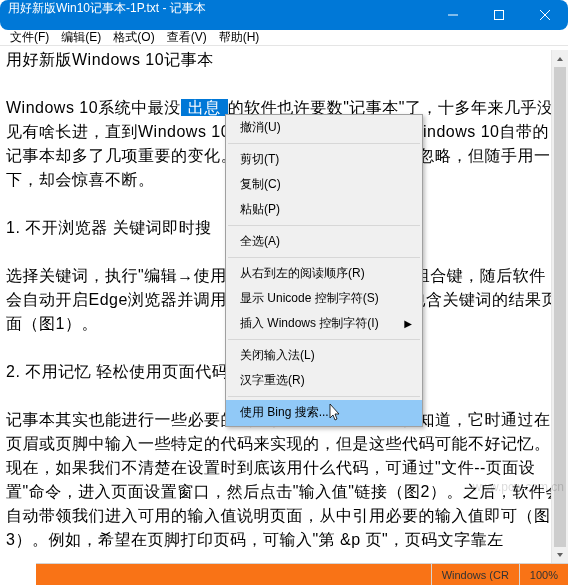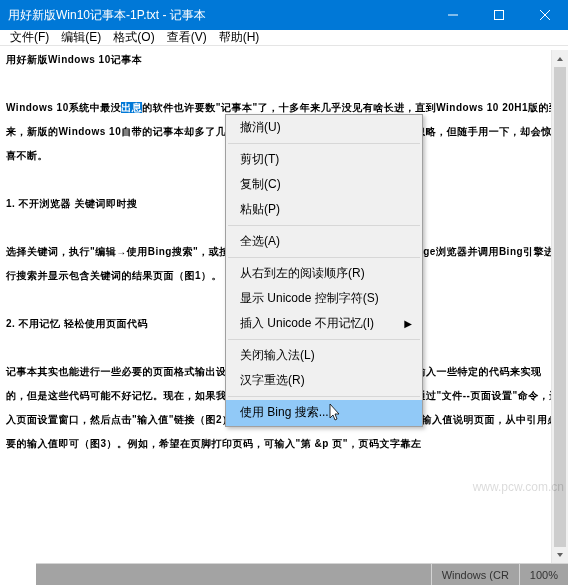--- a/index.html
+++ b/index.html
@@ -1,32 +1,32 @@
 <!DOCTYPE html>
 <html><head>
 <meta charset="utf-8">
 <style>
   * { box-sizing: border-box; margin: 0; padding: 0; }
   body { font-family: "Microsoft YaHei", "Segoe UI", sans-serif; font-size: 14px; background: #fff; width: 568px; height: 585px; overflow: hidden; position: relative; }
-  .titlebar { background: #0078d7; color: #fff; height: 30px; display: flex; align-items: center; padding-left: 8px; }
+  .titlebar { background: #0078d7; color: #fff; height: 30px; display: flex; align-items: flex-start; padding-left: 8px; border-radius: 8px; }
   .titlebar .title { flex: 1; font-size: 12px; white-space: nowrap; overflow: hidden; }
   .winbtns { display: flex; height: 100%; }
   .winbtn { width: 46px; display: flex; align-items: center; justify-content: center; color: #fff; }
   .winbtn svg { width: 10px; height: 10px; }
   .menubar { background: #fff; height: 16px; display: flex; align-items: center; padding: 0 4px; font-size: 12px; border-bottom: 1px solid #e5e5e5; }
   .menuitem { padding: 2px 6px; }
-  .editor { position: relative; padding: 2px 6px; line-height: 24px; font-size: 10px; color: #000; height: 512px; overflow: hidden; font-weight: bold; }
+  .editor { position: relative; padding: 2px 6px; line-height: 24px; font-size: 16px; color: #000; height: 512px; overflow: hidden; }
   .para { margin-bottom: 0; white-space: pre-wrap; word-break: break-all; letter-spacing: 0.5px; }
-  .selected { background: #0078d7; color: #fff; padding: 0 0; text-align: center; }
+  .selected { background: #0078d7; color: #fff; padding: 0 7px; text-align: center; }
   .ctxmenu { position: absolute; top: 114px; left: 225px; width: 198px; background: #f0f0f0; border: 1px solid #a0a0a0; box-shadow: 2px 2px 4px rgba(0,0,0,0.25); font-size: 12px; z-index: 10; }
   .ctxitem { padding: 4px 10px 4px 14px; color: #000; }
   .ctxitem.disabled { color: #000000; }
   .ctxitem.hover { background: #91c9f7; }
   .ctxsep { height: 1px; background: #d7d7d7; margin: 3px 2px; }
-  .statusbar { position: absolute; bottom: 0; left: 0; right: 0; height: 22px; background: #a3a3a3; border-top: 1px solid #d4d4d4; display: flex; font-size: 11px; color: #333; margin-left: 36px; }
+  .statusbar { position: absolute; bottom: 0; left: 0; right: 0; height: 22px; background: #f97316; border-top: 1px solid #d4d4d4; display: flex; font-size: 11px; color: #333; margin-left: 36px; }
   .statusbar .seg { padding: 0 10px; border-left: 1px solid #d4d4d4; height: 100%; display: flex; align-items: center; }
   .statusbar .spacer { flex: 1; }
   .watermark { position: absolute; right: 4px; top: 480px; color: rgba(0,0,0,0.15); font-size: 12px; transform: rotate(0deg); pointer-events: none; margin-left: 13px; }
   .cursor { display:inline-block; }
   .cursor svg { width:14px; height:18px; vertical-align:middle; }
   .scrollbar-v { position:absolute; top:50px; right:0; bottom:22px; width:17px; background:#f0f0f0; border-left:1px solid #e5e5e5; }
   .sb-btn { height:17px; display:flex; align-items:center; justify-content:center; color:#606060; }
   .sb-track { position:absolute; top:17px; bottom:17px; left:0; right:0; }
   .sb-thumb { position:absolute; left:2px; right:2px; top:0; height:480px; background:#cdcdcd; }
 </style>
@@ -98,21 +98,21 @@
   <div class="ctxsep"></div>
   <div class="ctxitem">剪切(T)</div>
   <div class="ctxitem">复制(C)</div>
   <div class="ctxitem">粘贴(P)</div>
   <div class="ctxsep"></div>
   <div class="ctxitem">全选(A)</div>
   <div class="ctxsep"></div>
   <div class="ctxitem">从右到左的阅读顺序(R)</div>
   <div class="ctxitem">显示 Unicode 控制字符(S)</div>
   <div class="ctxitem" style="display:flex;justify-content:space-between;align-items:center;">
-      <span>插入 Unicode 不用记忆(I)</span>
+      <span>插入 Windows 控制字符(I)</span>
       <span style="font-size:10px;">▶</span>
     </div>
   <div class="ctxsep"></div>
   <div class="ctxitem">关闭输入法(L)</div>
   <div class="ctxitem disabled">汉字重选(R)</div>
   <div class="ctxsep"></div>
   <div class="ctxitem hover"><span>使用 Bing 搜索...</span><span class="cursor"><svg viewBox="0 0 12 18">
           <path d="M0 0 L0 14 L3 11 L5 16 L7 15 L5 10 L9 10 Z" fill="#fff" stroke="#000" stroke-width="0.8"></path>
         </svg></span></div>
 </div>

